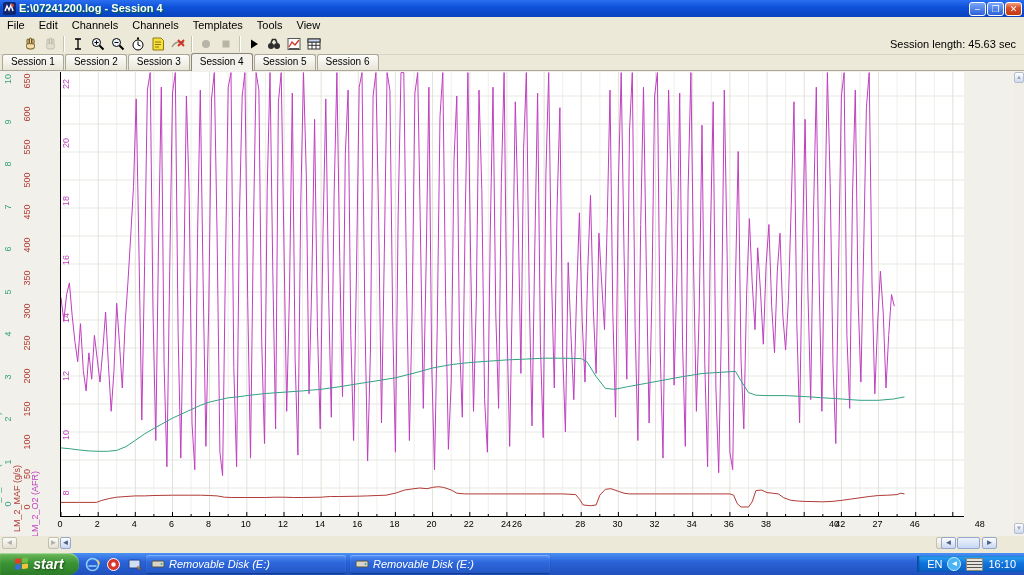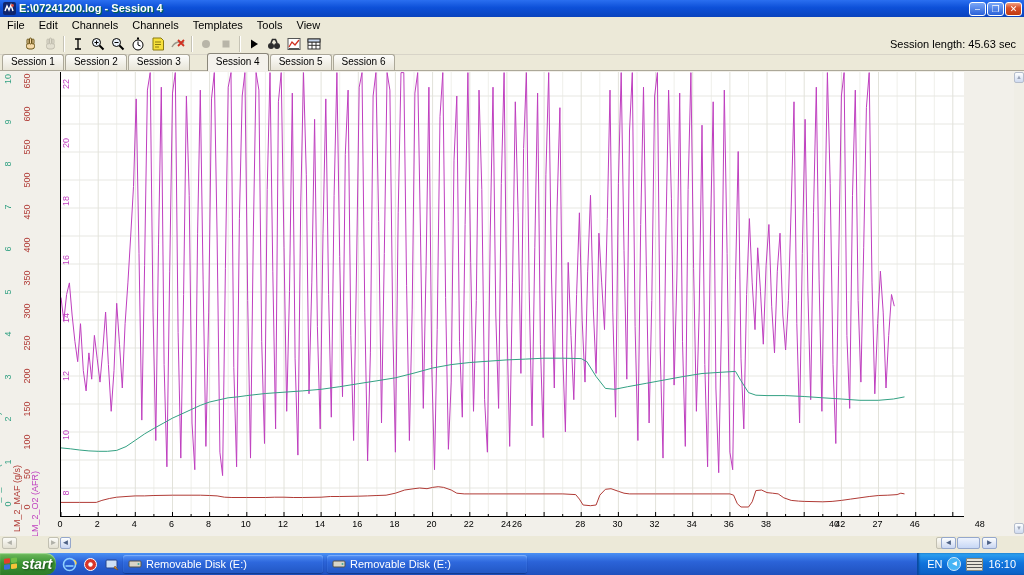--- a/index.html
+++ b/index.html
@@ -28,21 +28,21 @@
     border-bottom:1px solid #d8d4c8;display:flex;align-items:center;padding-left:20px;box-sizing:border-box;}
   .tbtn{width:20px;height:18px;display:inline-flex;align-items:center;justify-content:center;flex:none;}
   .tsep{width:1px;height:16px;background:#c6c3b5;border-right:1px solid #fff;margin:0 3px;flex:none;}
   #sess-len{position:absolute;right:8px;top:5px;font-size:11px;color:#000;}
   
   #tabstrip{left:0;top:55px;width:1024px;height:16px;background:#ece9d8;
     border-bottom:1px solid #aca899;display:flex;align-items:flex-end;padding-left:2px;box-sizing:border-box;}
   .tab{font-size:10px;padding:1px 8px 1px 8px;border:1px solid #aca899;border-bottom:none;
     border-radius:3px 3px 0 0;background:linear-gradient(#fdfdfb,#e8e5d8);margin-right:1px;height:13px;line-height:12px;}
   .tab.active{background:#f4f2ec;height:15px;line-height:14px;position:relative;margin-bottom:-1px;
-    border-color:#8a867a;margin-left:16px;}
+    border-color:#8a867a;}
   
   #chart-region{left:0;top:71px;width:1024px;height:465px;background:#f2f0ea;}
   #plot{left:60px;top:1px;width:903px;height:444px;background:#fff;
     border-left:1px solid #000;border-bottom:1px solid #000;}
   #plot svg{display:block;}
   .vtick{position:absolute;transform:translate(-50%,-50%) rotate(-90deg);font-size:9px;white-space:nowrap;}
   .xtick{position:absolute;transform:translateX(-50%);font-size:9px;color:#000;top:448px;}
   .ytitle{position:absolute;white-space:nowrap;font-size:9px;height:10px;line-height:10px;
     transform-origin:0 100%;transform:rotate(-90deg);}
   #readout{left:964px;top:1px;width:50px;height:462px;background:#fff;
@@ -55,33 +55,33 @@
   
   #hscroll{left:0;top:536px;width:1024px;height:14px;background:#ece9d8;}
   .hbtn{position:absolute;top:1px;width:15px;height:12px;background:linear-gradient(#fdfefe,#c9d6f2);
     border:1px solid #95a7cc;border-radius:2px;color:#4d6185;font-size:8px;line-height:10px;text-align:center;box-sizing:border-box;}
   .hbtn.gray{color:#b0b0a8;border-color:#c2c0b2;background:linear-gradient(#fbfbf8,#e3e0d2);}
   #hthumb{position:absolute;top:1px;left:957px;width:23px;height:12px;border:1px solid #95a7cc;border-radius:2px;
     background:linear-gradient(#eef3fd,#c7d7f5);box-sizing:border-box;}
   
   #taskbar{left:0;top:553px;width:1024px;height:22px;
     background:linear-gradient(#4a90f4,#2b63d8 40%,#1f50bd);display:flex;align-items:center;}
-  #startbtn{height:22px;width:56px;flex:none;border-radius:0 10px 10px 0;
+  #startbtn{height:22px;width:79px;flex:none;border-radius:0 10px 10px 0;
     background:linear-gradient(#6fba5d,#3b9434 45%,#2d7c28);box-shadow:inset 0 1px 1px #a9dc9c;
     display:flex;align-items:center;justify-content:center;color:#fff;font-weight:bold;font-style:italic;
     font-size:14px;text-shadow:1px 1px 2px #1c4d18;}
   .flag{width:14px;height:13px;display:inline-block;margin-right:4px;position:relative;transform:skewY(-6deg);}
   .flag i{position:absolute;width:6px;height:5px;border-radius:1px;}
   .ql{width:16px;height:16px;margin-left:5px;display:inline-flex;align-items:center;justify-content:center;flex:none;}
   .taskbtn{height:18px;width:200px;margin-left:4px;flex:none;border-radius:3px;
     background:linear-gradient(#5391f5,#2e68dd 40%,#2257c4);box-shadow:inset 0 1px 1px #7fb0fb,0 1px 1px #123a8c;
     color:#fff;font-size:11px;display:flex;align-items:center;padding:0 5px;box-sizing:border-box;
     white-space:nowrap;overflow:hidden;}
   .taskbtn .ticon{width:14px;height:12px;margin-right:4px;flex:none;display:inline-flex;align-items:center;justify-content:center;}
-  #tray{margin-left:auto;height:22px;display:flex;align-items:center;padding:0 8px 0 10px;
+  #tray{margin-left:auto;height:16px;display:flex;align-items:center;padding:0 8px 0 10px;
     background:linear-gradient(#2fa5f2,#0f74dd 45%,#0b5fc4);box-shadow:inset 2px 0 2px #0a4a9e;
     color:#fff;font-size:11px;}
   #tray .chev{width:14px;height:14px;border-radius:50%;background:#46b4f5;border:1px solid #cfe9fb;
     color:#fff;font-size:8px;line-height:12px;text-align:center;margin:0 5px;box-sizing:border-box;}
   #tray .kbd{width:15px;height:11px;background:#e8e4da;border:1px solid #8a8878;border-radius:1px;margin-right:5px;
     display:inline-block;background-image:linear-gradient(#555 1px,transparent 1px);background-size:3px 3px;background-position:1px 2px;}
 </style>
 </head>
 <body>
 
@@ -337,21 +337,21 @@
         <circle cx="7.5" cy="7.5" r="6" fill="#d8362a" stroke="#fff" stroke-width="1"></circle>
         <circle cx="7.5" cy="7.5" r="2.2" fill="#fff"></circle>
       </svg>
   </span>
   <span class="ql">
     <svg width="15" height="15">
         <rect x="2" y="3" width="11" height="8" rx="1" fill="#cfe0f5" stroke="#27458e"></rect>
         <path d="M11 9 l3 4 l-4 -2 Z" fill="#f0a43c" stroke="#7a4a10" stroke-width="0.6"></path>
       </svg>
   </span>
-  <div id="taskbtns" style="display:flex;align-items:center;">
+  <div id="taskbtns" style="display:flex;align-items:center;font-style:italic;">
       <div class="taskbtn">
         <span class="ticon">
           <svg width="14" height="12">
             <rect x="1" y="3" width="12" height="6" rx="1" fill="#d8d5c8" stroke="#55524a"></rect>
             <circle cx="10.5" cy="6" r="1" fill="#4a9"></circle>
           </svg>
         </span>
         <span>Removable Disk (E:)</span>
       </div>
       <div class="taskbtn">

